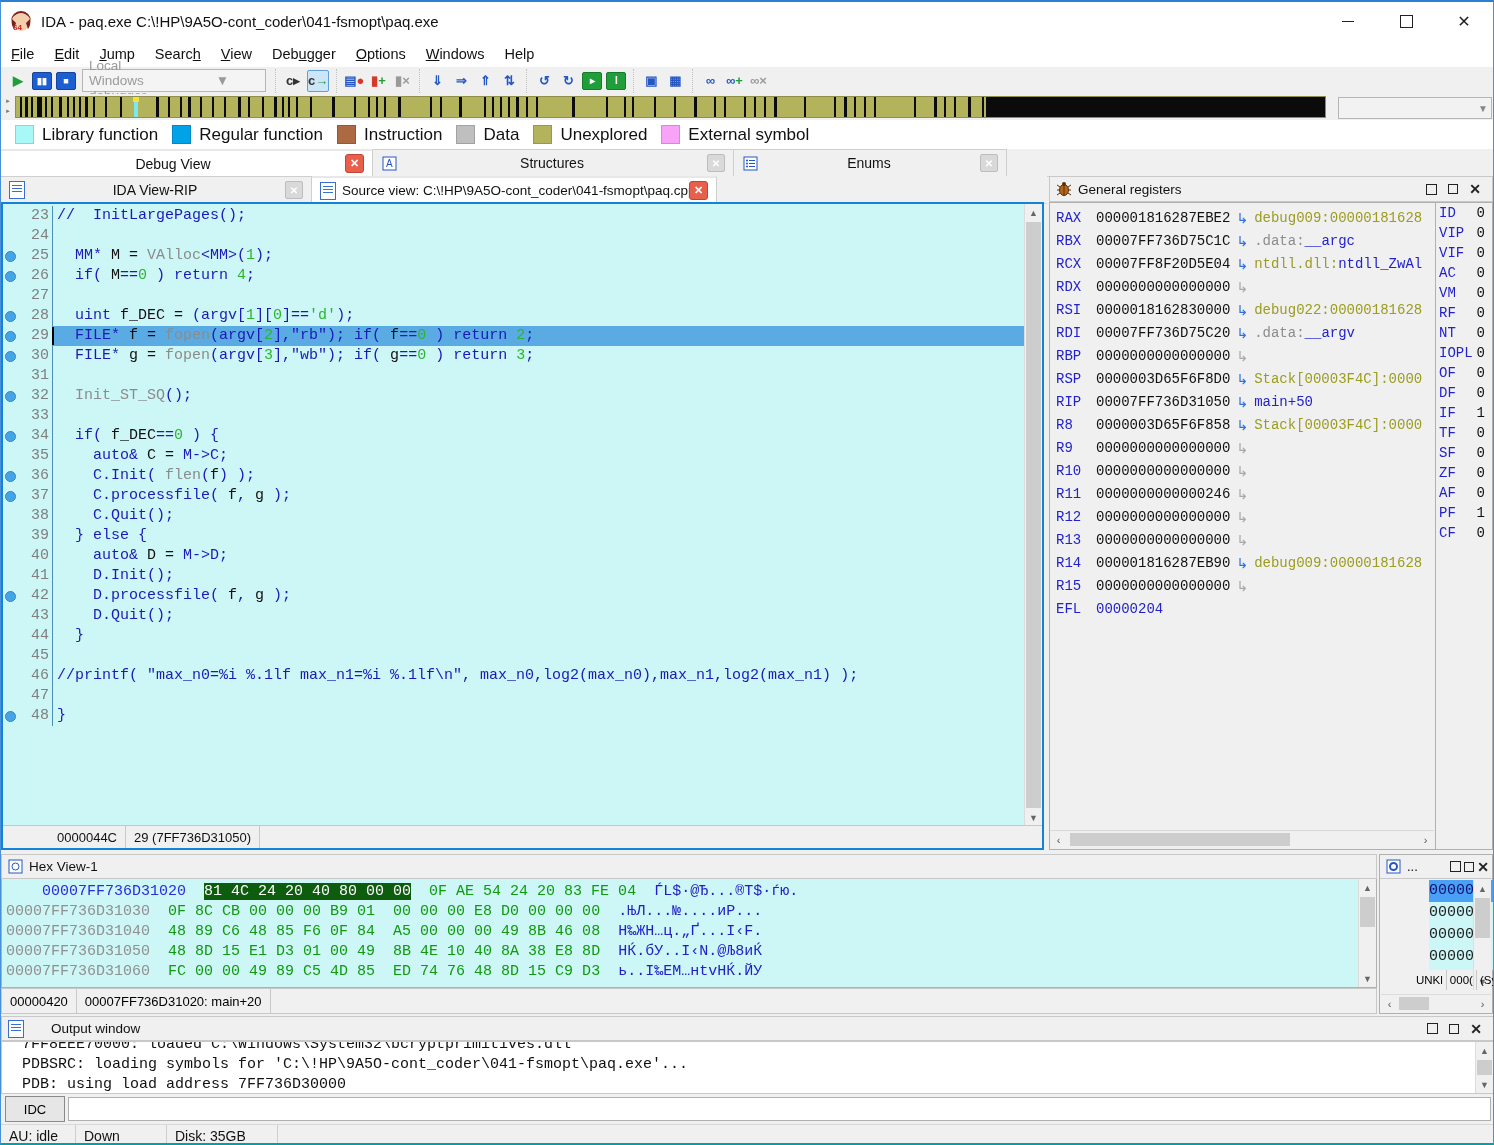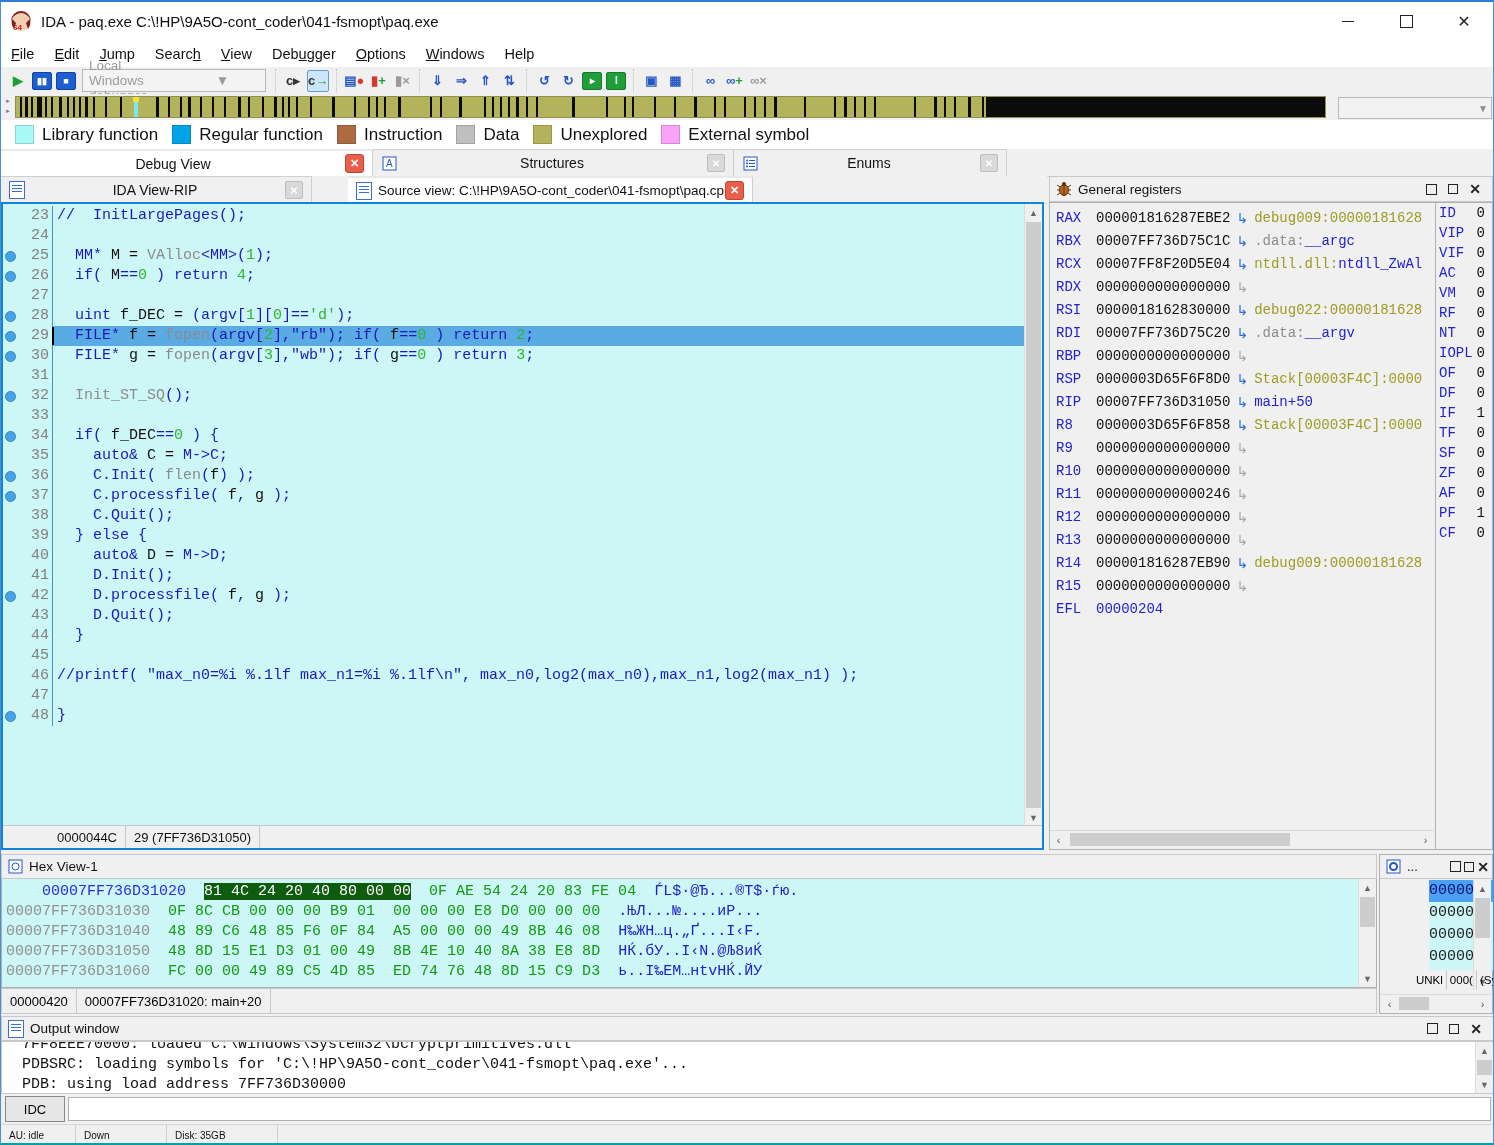--- a/index.html
+++ b/index.html
@@ -41,21 +41,21 @@
   #band-marker{position:absolute;top:0;height:22px;width:4px;background:#7ae8ee;}
   #band-marker i{position:absolute;left:-1px;top:0;width:6px;height:5px;background:#f4e23c;}
   #band-combo{left:1337px;top:3px;width:152px;height:20px;background:#f2f2f2;border:1px solid #b6b6b6;display:flex;}
   #band-combo .combo-arrow{margin-left:auto;align-self:center;}
   
   #legend{left:0;top:118px;width:100%;height:29px;background:#fff;display:flex;align-items:center;border-bottom:1px solid #e0e0e0;}
   .lg-item{display:flex;align-items:center;margin-left:14px;font-size:17px;color:#111;}
   .lg-swatch{width:17px;height:17px;margin-right:8px;border:1px solid rgba(0,0,0,.15);}
   
   .tabrow{left:0;width:100%;height:27px;background:#f0f0f0;display:flex;border-bottom:1px solid #d4d4d4;}
-  #tabrow1{top:147px;} #tabrow2{top:174px;width:1046px;gap:36px;}
+  #tabrow1{top:147px;} #tabrow2{top:174px;width:1046px;}
   .tab{display:flex;align-items:center;border-right:1px solid #cfcfcf;border-top:1px solid #cfcfcf;font-size:14px;color:#111;position:relative;}
   .tab.active{background:#fff;border-top:2px solid #e8e8e8;}
   .tab-label{flex:1;text-align:center;padding:0 6px;white-space:nowrap;overflow:hidden;}
   .close-red{width:17px;height:17px;background:#e8604c;border:1px solid #c04534;border-radius:3px;color:#fff;font-size:11px;font-weight:bold;
              display:flex;align-items:center;justify-content:center;margin-right:8px;}
   .close-gray{width:16px;height:16px;background:#d9d9d9;border:1px solid #bdbdbd;border-radius:2px;color:#fff;font-size:10px;font-weight:bold;
              display:flex;align-items:center;justify-content:center;margin-right:8px;}
   .tab-icon{width:16px;height:16px;margin-left:8px;display:flex;align-items:center;justify-content:center;}
   
   .panel-header{background:#f0f0f0;display:flex;align-items:center;font-size:13.5px;color:#111;border:1px solid #c8c8c8;box-sizing:border-box;}
@@ -122,30 +122,30 @@
   #mini-header{height:24px;display:flex;align-items:center;border-bottom:1px solid #c8c8c8;font-size:13px;}
   #mini-rows{position:absolute;left:1px;top:25px;width:92px;height:90px;background:#cdf6f6;overflow:hidden;
              font-family:"Liberation Mono","DejaVu Sans Mono",monospace;font-size:15px;margin-left:48px;}
   .mini-row{height:22px;line-height:22px;color:#222;white-space:pre;}
   .mini-row.sel{background:#4aa0f5;color:#101070;}
   #mini-vscroll{position:absolute;right:1px;top:25px;width:17px;height:110px;background:#f0f0f0;border-left:1px solid #dcdcdc;}
   #mini-status{position:absolute;left:1px;right:19px;top:115px;height:20px;display:flex;font-size:11.5px;background:#f0f0f0;align-items:center;padding-left:32px;}
   #mini-status .status-cell{padding:0 3px;}
   #mini-hscroll{position:absolute;left:1px;right:1px;bottom:1px;height:17px;background:#f0f0f0;border-top:1px solid #dcdcdc;}
   
-  #out-header{left:0;top:1014px;width:1493px;height:25px;}
+  #out-header{left:0;top:1014px;width:1493px;height:25px;gap:21px;}
   #out-body{left:0;top:1039px;width:1493px;height:53px;background:#fff;border:1px solid #c8c8c8;box-sizing:border-box;overflow:hidden;}
   #out-lines{position:absolute;left:20px;top:-7px;right:20px;font-family:"Liberation Mono","DejaVu Sans Mono",monospace;font-size:15px;color:#111;}
   .out-line{height:20px;line-height:20px;white-space:pre;}
   #out-vscroll{position:absolute;right:0;top:0;bottom:0;width:17px;background:#f0f0f0;border-left:1px solid #dcdcdc;}
   #idc-row{left:0;top:1092px;width:1493px;height:30px;background:#f0f0f0;display:flex;align-items:center;}
   #idc-btn{width:58px;height:24px;margin-left:4px;background:#e6e6e6;border:1px solid #8a8a8a;display:flex;align-items:center;justify-content:center;font-size:13px;}
   #idc-input{flex:1;height:22px;margin:0 3px 0 3px;border:1px solid #b0b0b0;background:#fff;font-size:13px;padding:0 4px;font-family:"Liberation Mono",monospace;}
   
-  #statusbar{left:0;top:1122px;width:1493px;height:21px;background:#f0f0f0;display:flex;font-size:10px;color:#111;align-items:center;border-top:1px solid #d8d8d8;}
+  #statusbar{left:0;top:1122px;width:1493px;height:21px;background:#f0f0f0;display:flex;font-size:14px;color:#111;align-items:center;border-top:1px solid #d8d8d8;}
   #statusbar .status-cell{border-right:1px solid #cfcfcf;}
   .doc-icon{width:14px;height:16px;background:#fff;border:1px solid #3a6fd0;position:relative;}
   .doc-icon:before{content:"";position:absolute;left:2px;top:3px;right:2px;height:1px;background:#3a6fd0;box-shadow:0 3px 0 #3a6fd0,0 6px 0 #3a6fd0;}
 </style>
 </head>
 <body>
 
 <div id="app">
 
   <div id="titlebar" class="abs">

